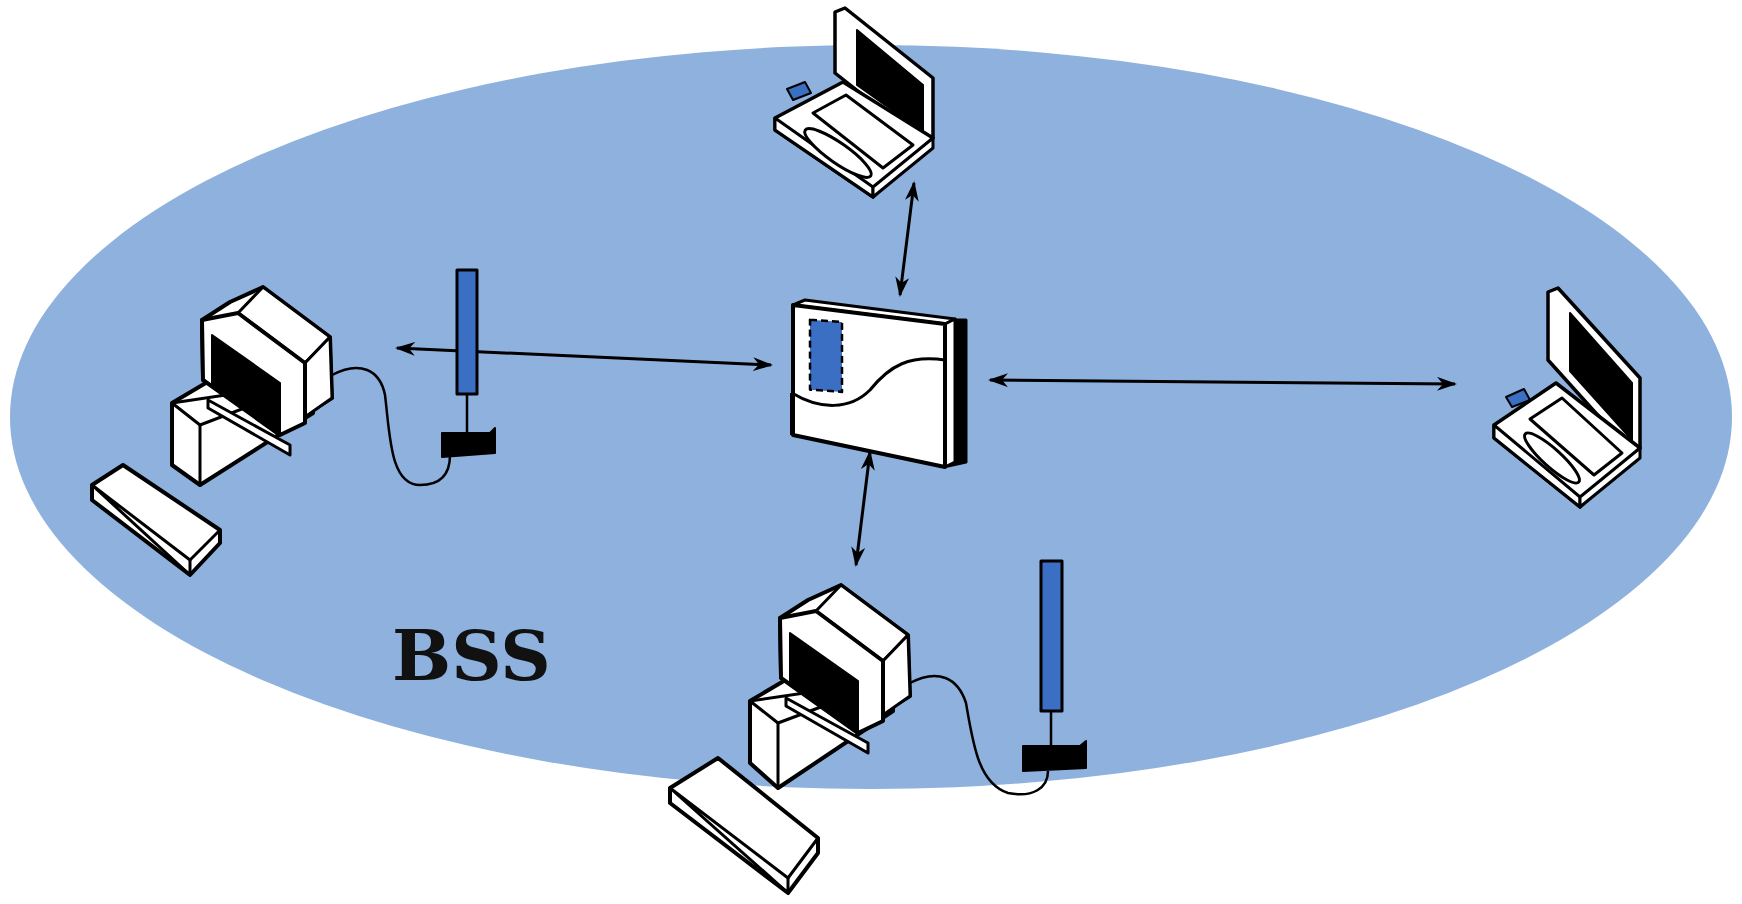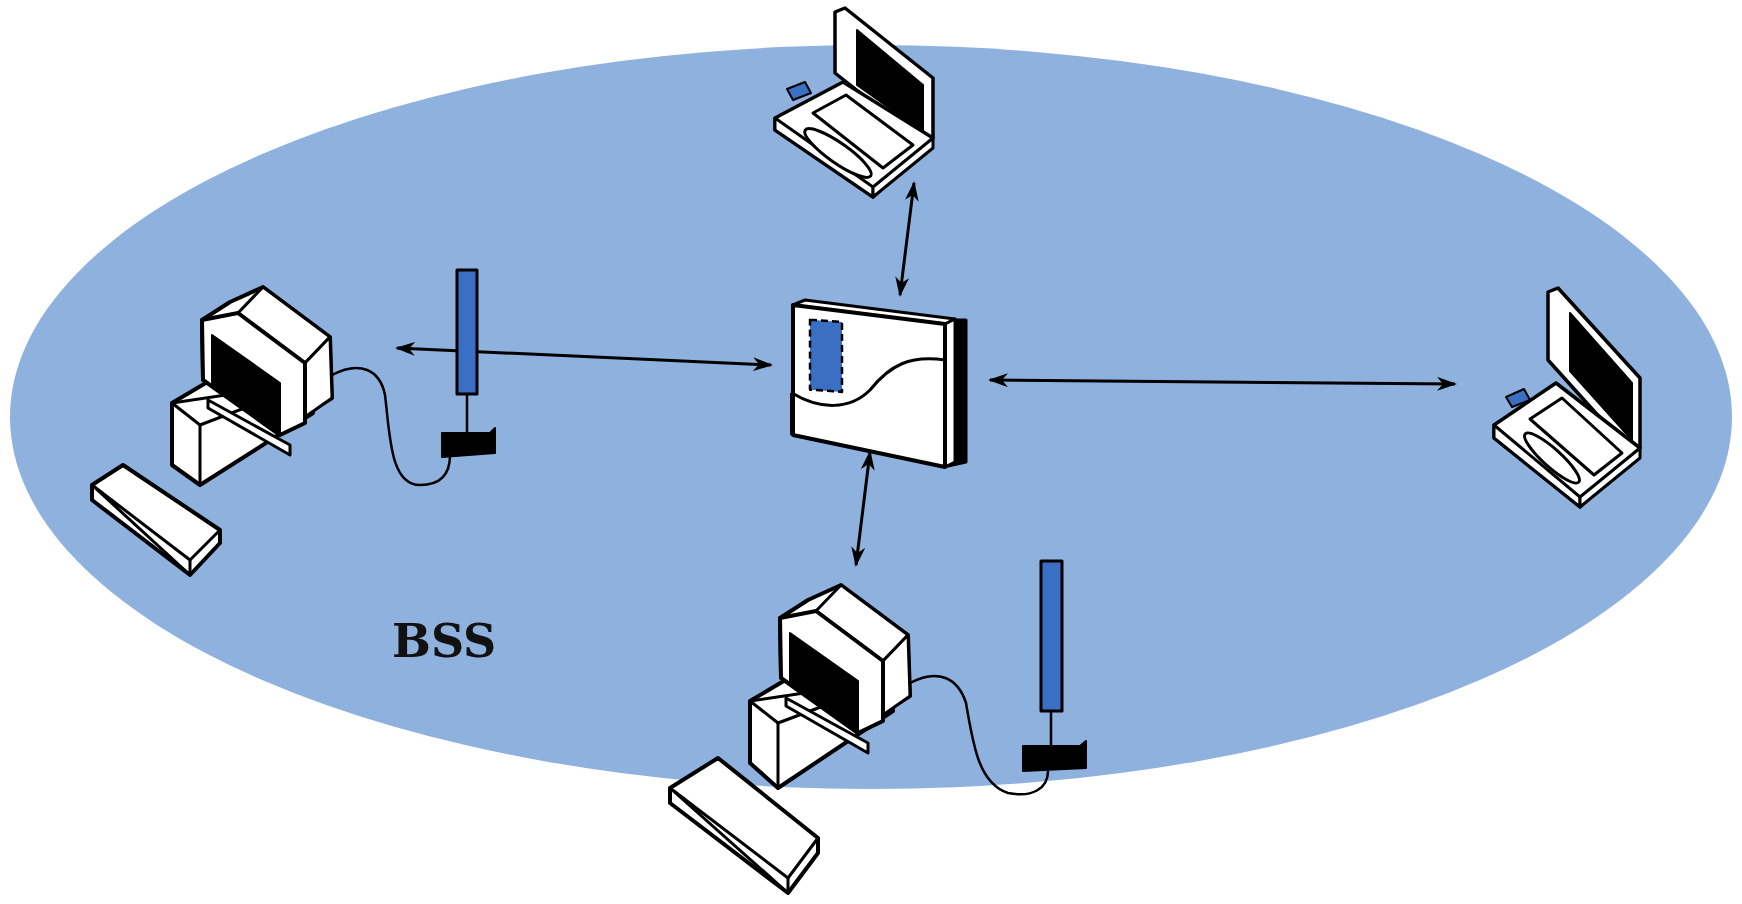--- a/index.html
+++ b/index.html
@@ -1,21 +1,21 @@
 <!DOCTYPE html>
 <html><head>
 <meta charset="utf-8">
 <style>
   html, body { margin: 0; padding: 0; background: #ffffff; }
   body { width: 1742px; height: 904px; position: relative; overflow: hidden; }
   #stage { position: absolute; left: 0; top: 0; width: 1742px; height: 904px; }
   .bss-label {
     position: absolute; left: 392px; top: 614px;
     font-family: "DejaVu Serif", "Liberation Serif", serif;
-    font-weight: bold; font-size: 46px; color: #111111; letter-spacing: 0px;
+    font-weight: bold; font-size: 70px; color: #111111; letter-spacing: 0px;
   }
 </style>
 </head>
 <body>
 
 <svg id="stage" width="1742" height="904" viewBox="0 0 1742 904" xmlns="http://www.w3.org/2000/svg">
   <defs>
     <marker id="ah" viewBox="0 0 20 14" refX="18" refY="7" markerWidth="20" markerHeight="14" markerUnits="userSpaceOnUse" orient="auto-start-reverse">
       <path d="M0,0 L20,7 L0,14 L6,7 Z" fill="#000"></path>
     </marker>

